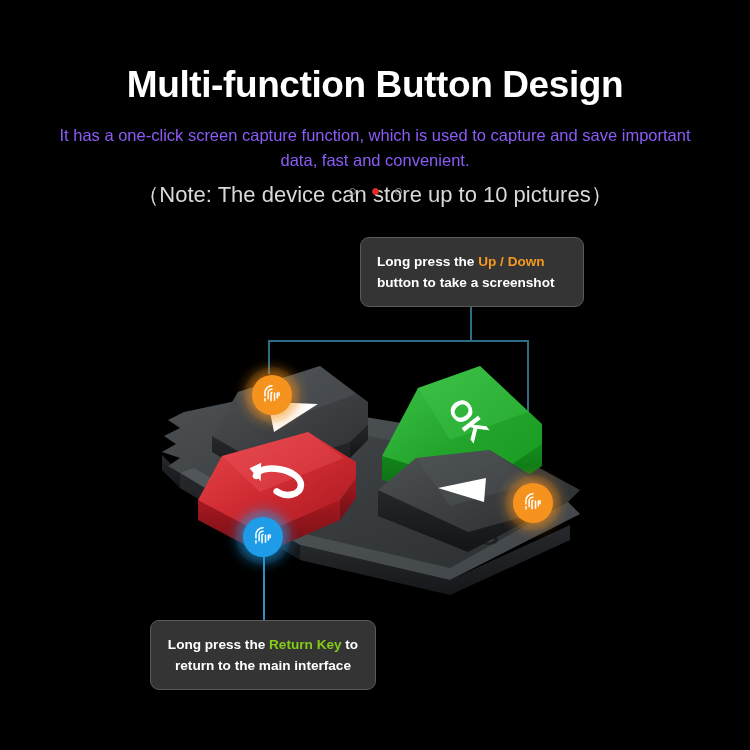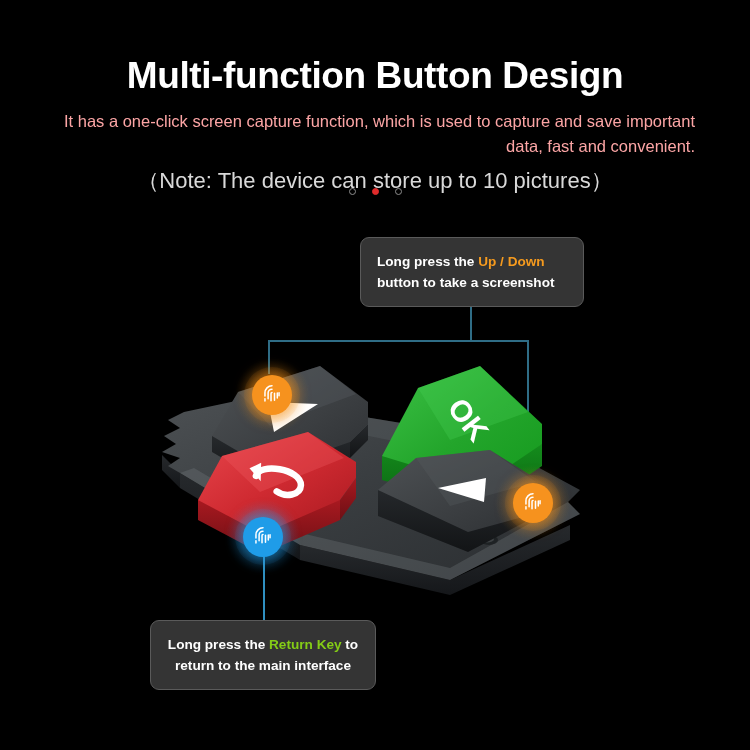--- a/index.html
+++ b/index.html
@@ -10,25 +10,25 @@
     font-family:"Liberation Sans","DejaVu Sans",sans-serif;
     color:#ffffff;
     -webkit-font-smoothing:antialiased;
   }
   .stage{position:absolute;inset:0;}
 
   
   .header{position:absolute;left:0;top:0;width:750px;text-align:center;}
   .title{
     font-size:37px;font-weight:bold;letter-spacing:-.4px;
-    color:#ffffff;margin:8px;padding-top:48px;line-height:1.1;
+    color:#ffffff;margin:17px;padding-top:48px;line-height:1.1;
   }
   .subtitle{
-    font-size:16.5px;color:#fca5a5;line-height:1.55;
-    margin:12px auto 0;width:640px;font-weight:400;text-align:right;
+    font-size:16.5px;color:#8b5cf6;line-height:1.55;
+    margin:12px auto 0;width:640px;font-weight:400;
   }
   .note{
     font-size:22px;color:#d9d9d9;margin-top:6px;font-weight:400;
   }
 
   
   .dots{
     position:absolute;top:188px;left:0;width:750px;
     display:flex;justify-content:center;gap:16px;align-items:center;
   }

